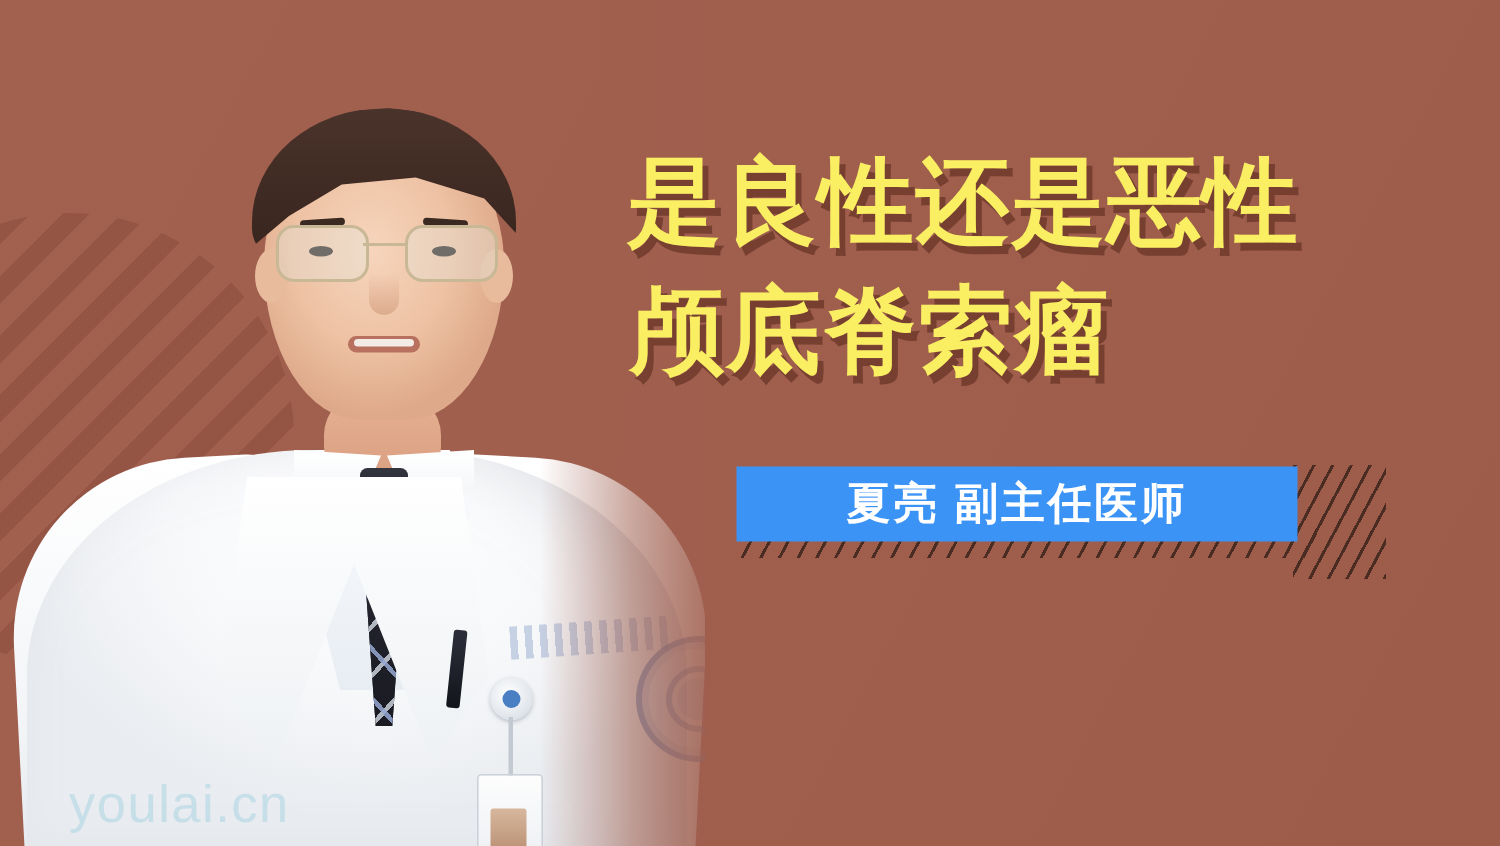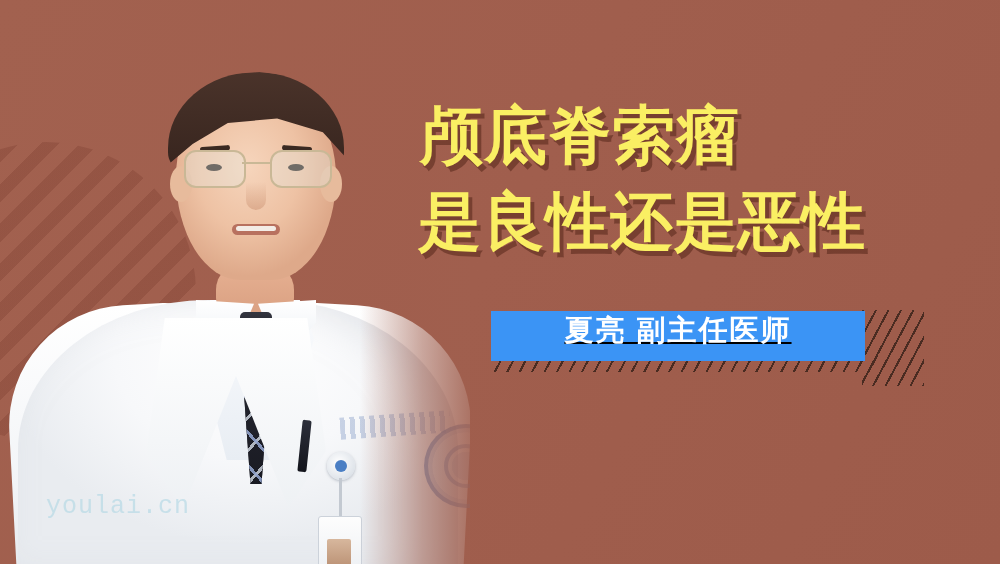--- a/index.html
+++ b/index.html
@@ -332,23 +332,22 @@
     );
   }
   .name-bar {
     position: absolute;
     left: 491px;
     top: 311px;
     width: 374px;
     height: 50px;
     background: #3B94F5;
     display: flex;
-    align-items: flex-start;
+    align-items: center;
     justify-content: center;
-    text-decoration: underline;
   }
   .name-bar span {
     color: #ffffff;
     font-size: 29px;
     font-weight: 700;
     letter-spacing: 2px;
     white-space: nowrap;
   }
 
   
@@ -362,26 +361,25 @@
     font-size: 24px;
     line-height: 36px;
     letter-spacing: .5px;
   }
   .subtitle div { white-space: nowrap; }
 
   
   .watermark {
     position: absolute;
     left: 46px;
-    top: 492px;
-    font-size: 25px;
+    top: 517px;
+    font-size: 35px;
     letter-spacing: 1px;
     color: rgba(176, 214, 228, 0.62);
     font-weight: 400;
-    font-family: Liberation Mono, monospace;
   }
 </style>
 </head>
 <body>
 
 <div id="stage">
 
   <div class="bg-base"></div>
   <div class="circle-stripes"></div>
 
@@ -418,22 +416,22 @@
     <div class="badge-reel"></div>
     <div class="badge-cord"></div>
     <div class="id-card">
       <div class="id-photo"></div>
     </div>
     <div class="pocket-logo"></div>
     <div class="photo-fade"></div>
   </div>
 
   <div class="title-block">
+    <div class="title-line l2">是良性还是恶性</div>
     <div class="title-line l1">颅底脊索瘤</div>
-    <div class="title-line l2">是良性还是恶性</div>
   </div>
 
   <div class="hatch-right"></div>
   <div class="hatch-under"></div>
   <div class="name-bar">
     <span>夏亮  副主任医师</span>
   </div>
 
   <div class="subtitle">
   </div>

